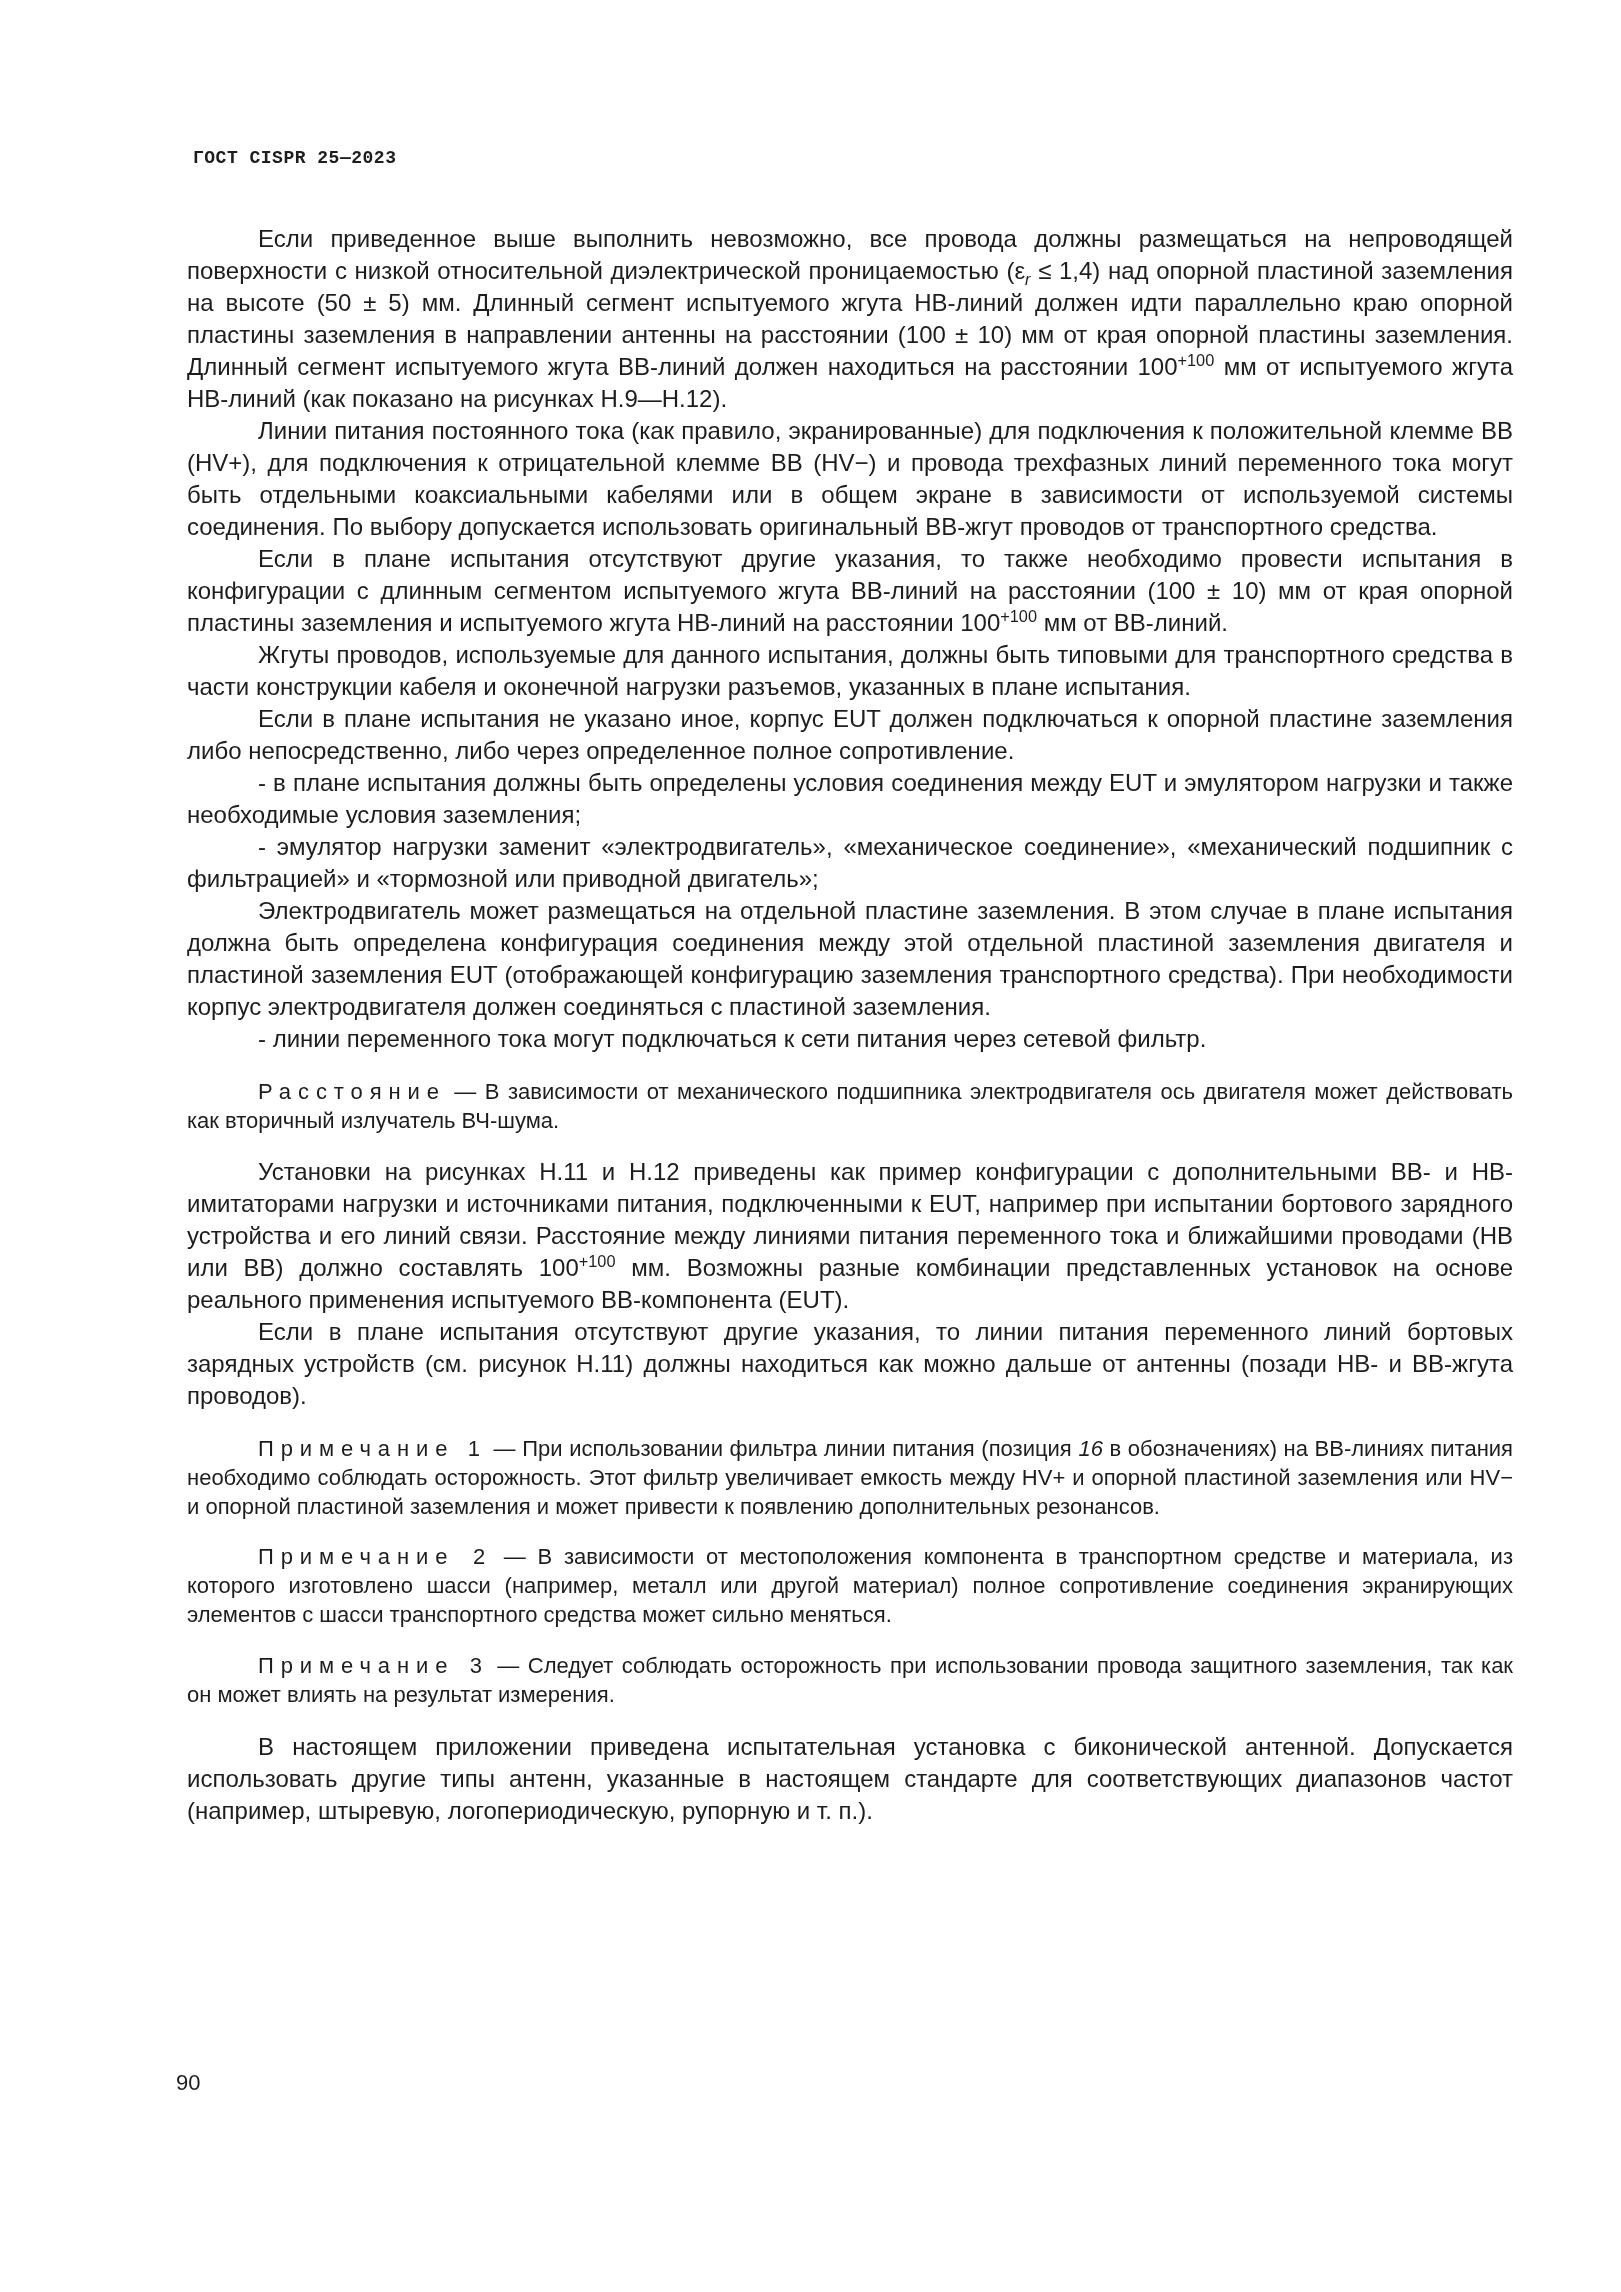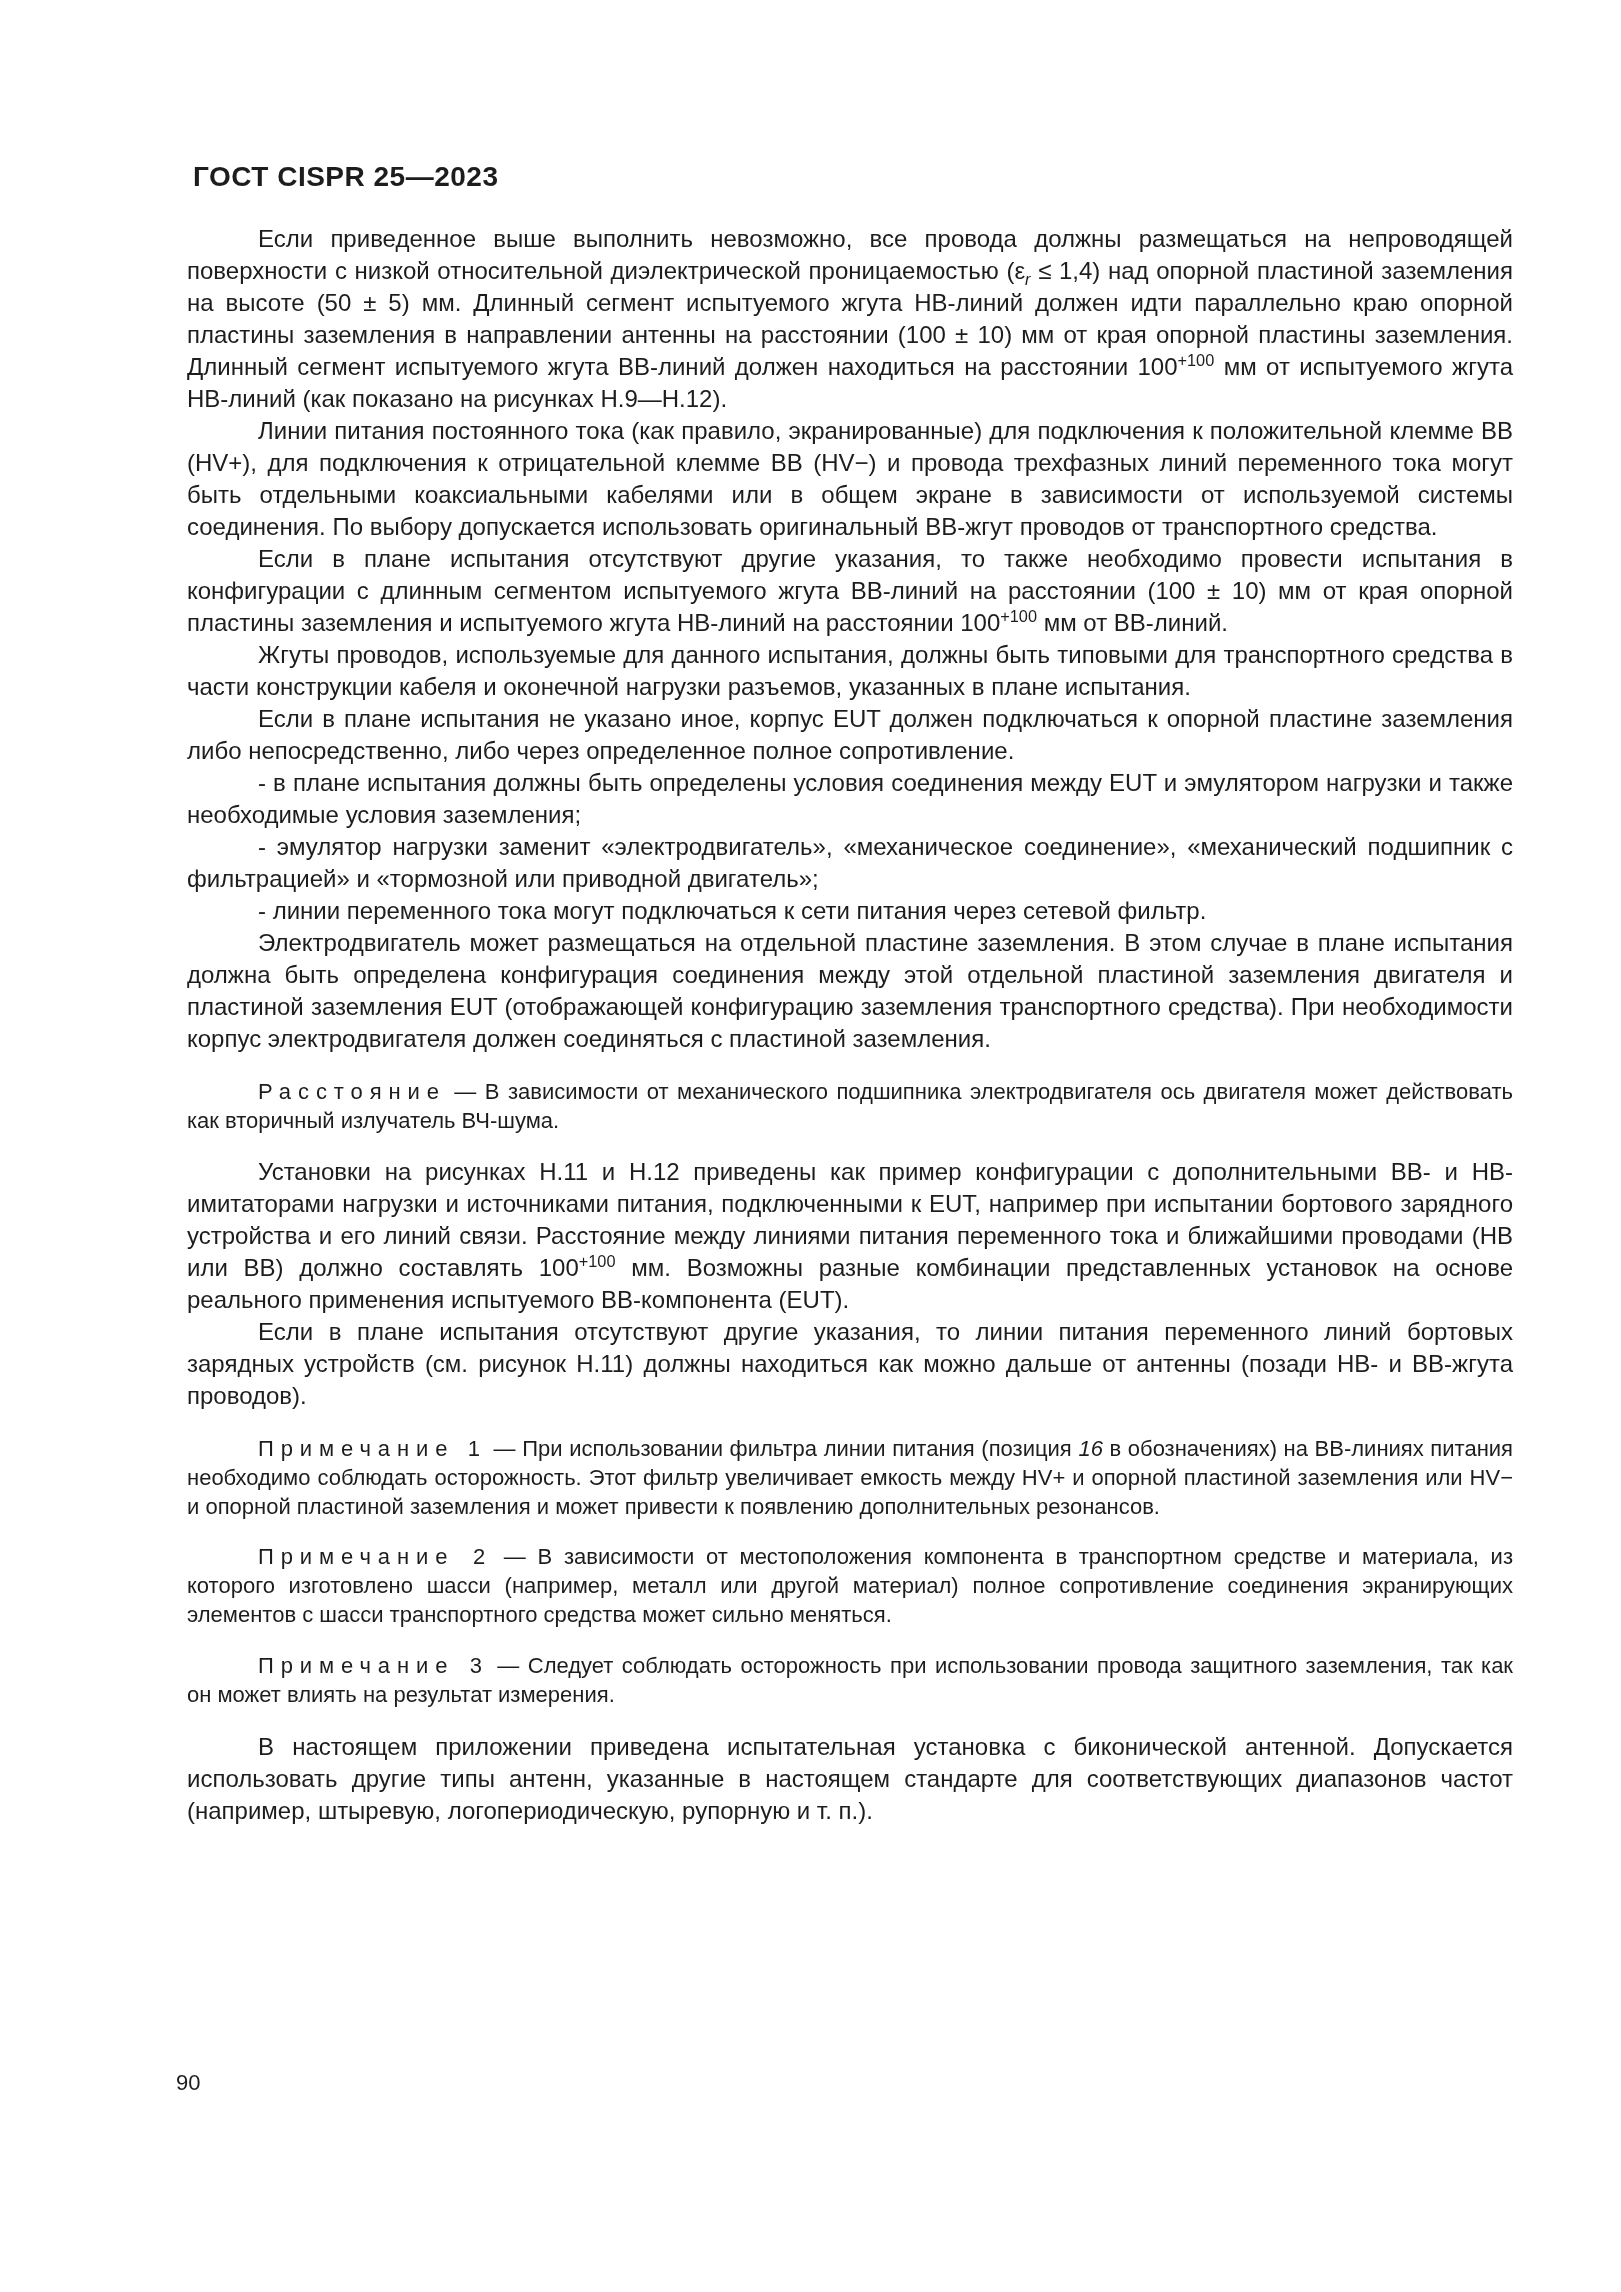--- a/index.html
+++ b/index.html
@@ -12,25 +12,26 @@
     width: 1621px;
     height: 2293px;
     background: #ffffff;
     font-family: "Liberation Sans", sans-serif;
     color: #1d1d1d;
     overflow: hidden;
   }
   .running-header {
     position: absolute;
     left: 193px;
-    top: 161px;
-    font-size: 28px;
+    top: 148px;
+    font-size: 18px;
     font-weight: 700;
     letter-spacing: 0.5px;
     white-space: nowrap;
+    font-family: Liberation Mono, monospace;
   }
   .doc-body {
     position: absolute;
     left: 187px;
     top: 223px;
     width: 1326px;
     font-size: 24px;
     line-height: 32px;
     text-align: justify;
   }
@@ -64,22 +65,22 @@
   <div class="running-header">ГОСТ CISPR 25—2023</div>
 
   <div class="doc-body">
       <p><span>Если приведенное выше выполнить невозможно, все провода должны размещаться на непроводящей поверхности с низкой относительной диэлектрической проницаемостью (ε</span><sub class="r">r</sub><span> ≤ 1,4) над опорной пластиной заземления на высоте (50 ± 5) мм. Длинный сегмент испытуемого жгута НВ-линий должен идти параллельно краю опорной пластины заземления в направлении антенны на расстоянии (100 ± 10) мм от края опорной пластины заземления. Длинный сегмент испытуемого жгута ВВ-линий должен находиться на расстоянии 100</span><sup>+100</sup><span> мм от испытуемого жгута НВ-линий (как показано на рисунках Н.9—Н.12).</span></p>
       <p><span>Линии питания постоянного тока (как правило, экранированные) для подключения к положительной клемме ВВ (HV+), для подключения к отрицательной клемме ВВ (HV−) и провода трехфазных линий переменного тока могут быть отдельными коаксиальными кабелями или в общем экране в зависимости от используемой системы соединения. По выбору допускается использовать оригинальный ВВ-жгут проводов от транспортного средства.</span></p>
       <p><span>Если в плане испытания отсутствуют другие указания, то также необходимо провести испытания в конфигурации с длинным сегментом испытуемого жгута ВВ-линий на расстоянии (100 ± 10) мм от края опорной пластины заземления и испытуемого жгута НВ-линий на расстоянии 100</span><sup>+100</sup><span> мм от ВВ-линий.</span></p>
       <p><span>Жгуты проводов, используемые для данного испытания, должны быть типовыми для транспортного средства в части конструкции кабеля и оконечной нагрузки разъемов, указанных в плане испытания.</span></p>
       <p><span>Если в плане испытания не указано иное, корпус EUT должен подключаться к опорной пластине заземления либо непосредственно, либо через определенное полное сопротивление.</span></p>
       <p><span>- в плане испытания должны быть определены условия соединения между EUT и эмулятором нагрузки и также необходимые условия заземления;</span></p>
       <p><span>- эмулятор нагрузки заменит «электродвигатель», «механическое соединение», «механический подшипник с фильтрацией» и «тормозной или приводной двигатель»;</span></p>
+      <p><span>Электродвигатель может размещаться на отдельной пластине заземления. В этом случае в плане испытания должна быть определена конфигурация соединения между этой отдельной пластиной заземления двигателя и пластиной заземления EUT (отображающей конфигурацию заземления транспортного средства). При необходимости корпус электродвигателя должен соединяться с пластиной заземления.</span></p>
       <p><span>- линии переменного тока могут подключаться к сети питания через сетевой фильтр.</span></p>
-      <p><span>Электродвигатель может размещаться на отдельной пластине заземления. В этом случае в плане испытания должна быть определена конфигурация соединения между этой отдельной пластиной заземления двигателя и пластиной заземления EUT (отображающей конфигурацию заземления транспортного средства). При необходимости корпус электродвигателя должен соединяться с пластиной заземления.</span></p>
       <p class="note"><span class="sp">Расстояние</span><span> — В зависимости от механического подшипника электродвигателя ось двигателя может действовать как вторичный излучатель ВЧ-шума.</span></p>
       <p><span>Установки на рисунках Н.11 и Н.12 приведены как пример конфигурации с дополнительными ВВ- и НВ-имитаторами нагрузки и источниками питания, подключенными к EUT, например при испытании бортового зарядного устройства и его линий связи. Расстояние между линиями питания переменного тока и ближайшими проводами (НВ или ВВ) должно составлять 100</span><sup>+100</sup><span> мм. Возможны разные комбинации представленных установок на основе реального применения испытуемого ВВ-компонента (EUT).</span></p>
       <p><span>Если в плане испытания отсутствуют другие указания, то линии питания переменного линий бортовых зарядных устройств (см. рисунок Н.11) должны находиться как можно дальше от антенны (позади НВ- и ВВ-жгута проводов).</span></p>
       <p class="note"><span class="sp">Примечание 1</span><span> — При использовании фильтра линии питания (позиция </span><span class="i">16</span><span> в обозначениях) на ВВ-линиях питания необходимо соблюдать осторожность. Этот фильтр увеличивает емкость между HV+ и опорной пластиной заземления или HV− и опорной пластиной заземления и может привести к появлению дополнительных резонансов.</span></p>
       <p class="note"><span class="sp">Примечание 2</span><span> — В зависимости от местоположения компонента в транспортном средстве и материала, из которого изготовлено шасси (например, металл или другой материал) полное сопротивление соединения экранирующих элементов с шасси транспортного средства может сильно меняться.</span></p>
       <p class="note"><span class="sp">Примечание 3</span><span> — Следует соблюдать осторожность при использовании провода защитного заземления, так как он может влиять на результат измерения.</span></p>
       <p><span>В настоящем приложении приведена испытательная установка с биконической антенной. Допускается использовать другие типы антенн, указанные в настоящем стандарте для соответствующих диапазонов частот (например, штыревую, логопериодическую, рупорную и т. п.).</span></p>
     </div>
 
   <div class="page-number">90</div>

